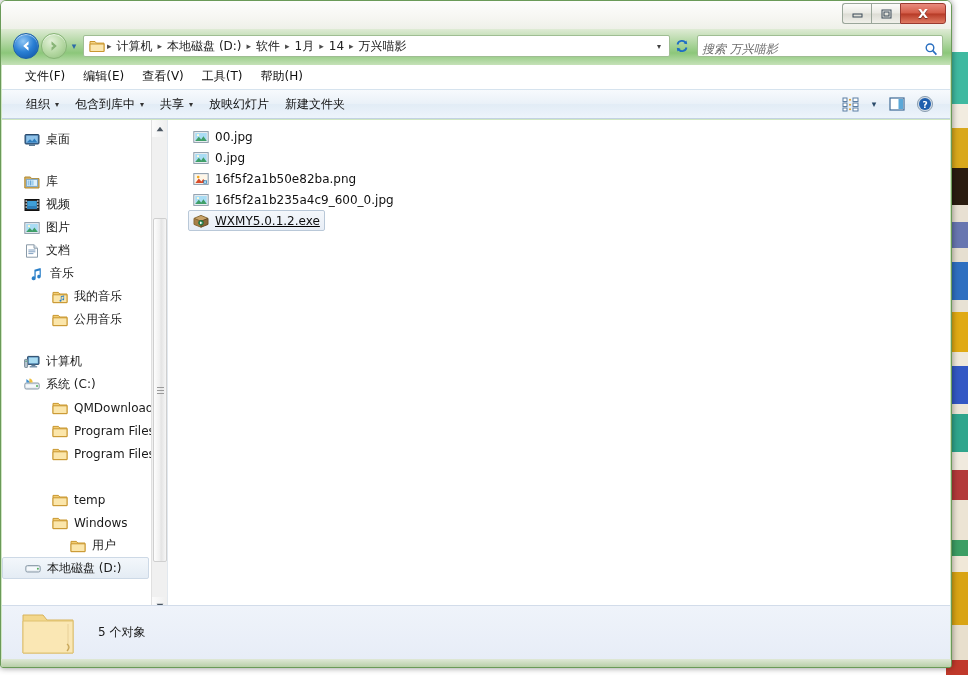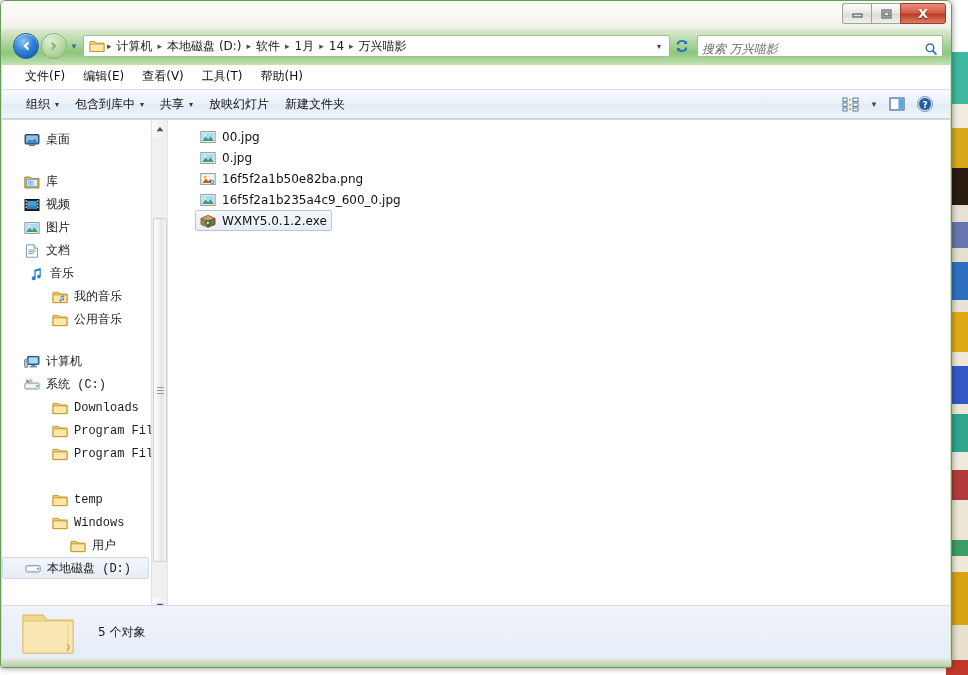--- a/index.html
+++ b/index.html
@@ -202,30 +202,31 @@
     position: absolute; left: 1px; top: 98px; width: 14px; height: 344px;
     background: linear-gradient(to right, #fdfdfd 0%, #f0f0f0 45%, #e4e4e4 60%, #f6f6f6 100%);
     border: 1px solid #cfcfcf; border-radius: 2px;
     display: flex; align-items: center; justify-content: center; cursor: pointer;
   }
   .grip { width: 7px; }
   .grip div { height: 1px; background: #9a9a9a; margin: 2px 0; }
 
   
   #filepane {
-    flex: 1 1 auto; background: #ffffff; position: relative; padding: 6px 0 0 27px;
+    flex: 1 1 auto; background: #ffffff; position: relative; padding: 6px 0 0 20px;
   }
   .filerow {
     height: 21px; display: flex; align-items: center; gap: 6px;
     padding: 0 4px; cursor: pointer; width: -moz-fit-content; width: fit-content;
     border: 1px solid transparent; border-radius: 2px;
   }
   .filerow.selected {
     background: linear-gradient(to bottom, #f4f7fb 0%, #e8eef6 100%);
     border: 1px solid #b9c8d8;
+    text-decoration: underline;
   }
   .filename { font-size: 12px; color: #101010; white-space: nowrap; }
   .fileicon { flex: none; display: block; }
 
   
   #statusbar {
     position: absolute; left: 1px; bottom: 8px; width: calc(100% - 2px); height: 54px;
     background: linear-gradient(to bottom, #eff3fa 0%, #e7edf7 100%);
     border-top: 1px solid #d2dcea;
     display: flex; align-items: center; padding-left: 18px; gap: 22px;
@@ -375,21 +376,21 @@
           <circle cx="9" cy="9" r="6" fill="#1f5fae"></circle>
           <text x="9" y="12.8" font-size="9" font-weight="bold" fill="#ffffff" text-anchor="middle" font-family="DejaVu Sans, sans-serif">?</text>
         </svg>
       </div>
     </div>
   </div>
 
   <div id="content">
 
     <div id="navpane">
-      <div id="navlist" style="position: absolute; height: 520px; font-family: Liberation Mono, monospace;">
+      <div id="navlist" style="position: absolute; height: 520px;">
           <div class="navrow indent0" style="position: absolute; top: 8px; left: 0px;">
             <svg width="16" height="14" viewBox="0 0 16 14" class="navicon">
               <rect x="1" y="1.5" width="14" height="9.5" rx="1" fill="#3e6c9a" stroke="#2a4a6a"></rect>
               <rect x="2.2" y="2.6" width="11.6" height="7.2" fill="#8fc3ea"></rect>
               <path d="M2.5 9.6 l3.5-3.4 2.2 2 2.2-2.6 3.1 4Z" fill="#2f7fbf"></path>
               <rect x="5" y="11.2" width="6" height="1.8" fill="#5a7a96"></rect>
             </svg>
             <span class="label">桌面</span>
           </div>
           <div class="navrow indent0" style="position: absolute; top: 50px; left: 0px;">
@@ -473,21 +474,21 @@
               <path d="M2.4 1 l4.4 3.4 H2.4Z" fill="#3f8fd0"></path>
               <path d="M5.4 0.6 a3.4 3.4 0 0 1 3.2 3.8 H5.4Z" fill="#f0c040"></path>
             </svg>
             <span class="label">系统 (C:)</span>
           </div>
           <div class="navrow indent2" style="position: absolute; top: 276px; left: 0px;">
             <svg width="16" height="14" viewBox="0 0 16 14" class="navicon">
               <path d="M1 2.4 h5.4 l1.4 1.6 H15 v8.6 H1 Z" fill="#f2cd74" stroke="#c9972f"></path>
               <path d="M1 4.8 H15 v7.8 H1 Z" fill="#fbe6ab" stroke="#c9972f"></path>
             </svg>
-            <span class="label">Downloads</span>
+            <span class="label">QMDownload</span>
           </div>
           <div class="navrow indent2" style="position: absolute; top: 299px; left: 0px;">
             <svg width="16" height="14" viewBox="0 0 16 14" class="navicon">
               <path d="M1 2.4 h5.4 l1.4 1.6 H15 v8.6 H1 Z" fill="#f2cd74" stroke="#c9972f"></path>
               <path d="M1 4.8 H15 v7.8 H1 Z" fill="#fbe6ab" stroke="#c9972f"></path>
             </svg>
             <span class="label">Program Files</span>
           </div>
           <div class="navrow indent2" style="position: absolute; top: 322px; left: 0px;">
             <svg width="16" height="14" viewBox="0 0 16 14" class="navicon">

